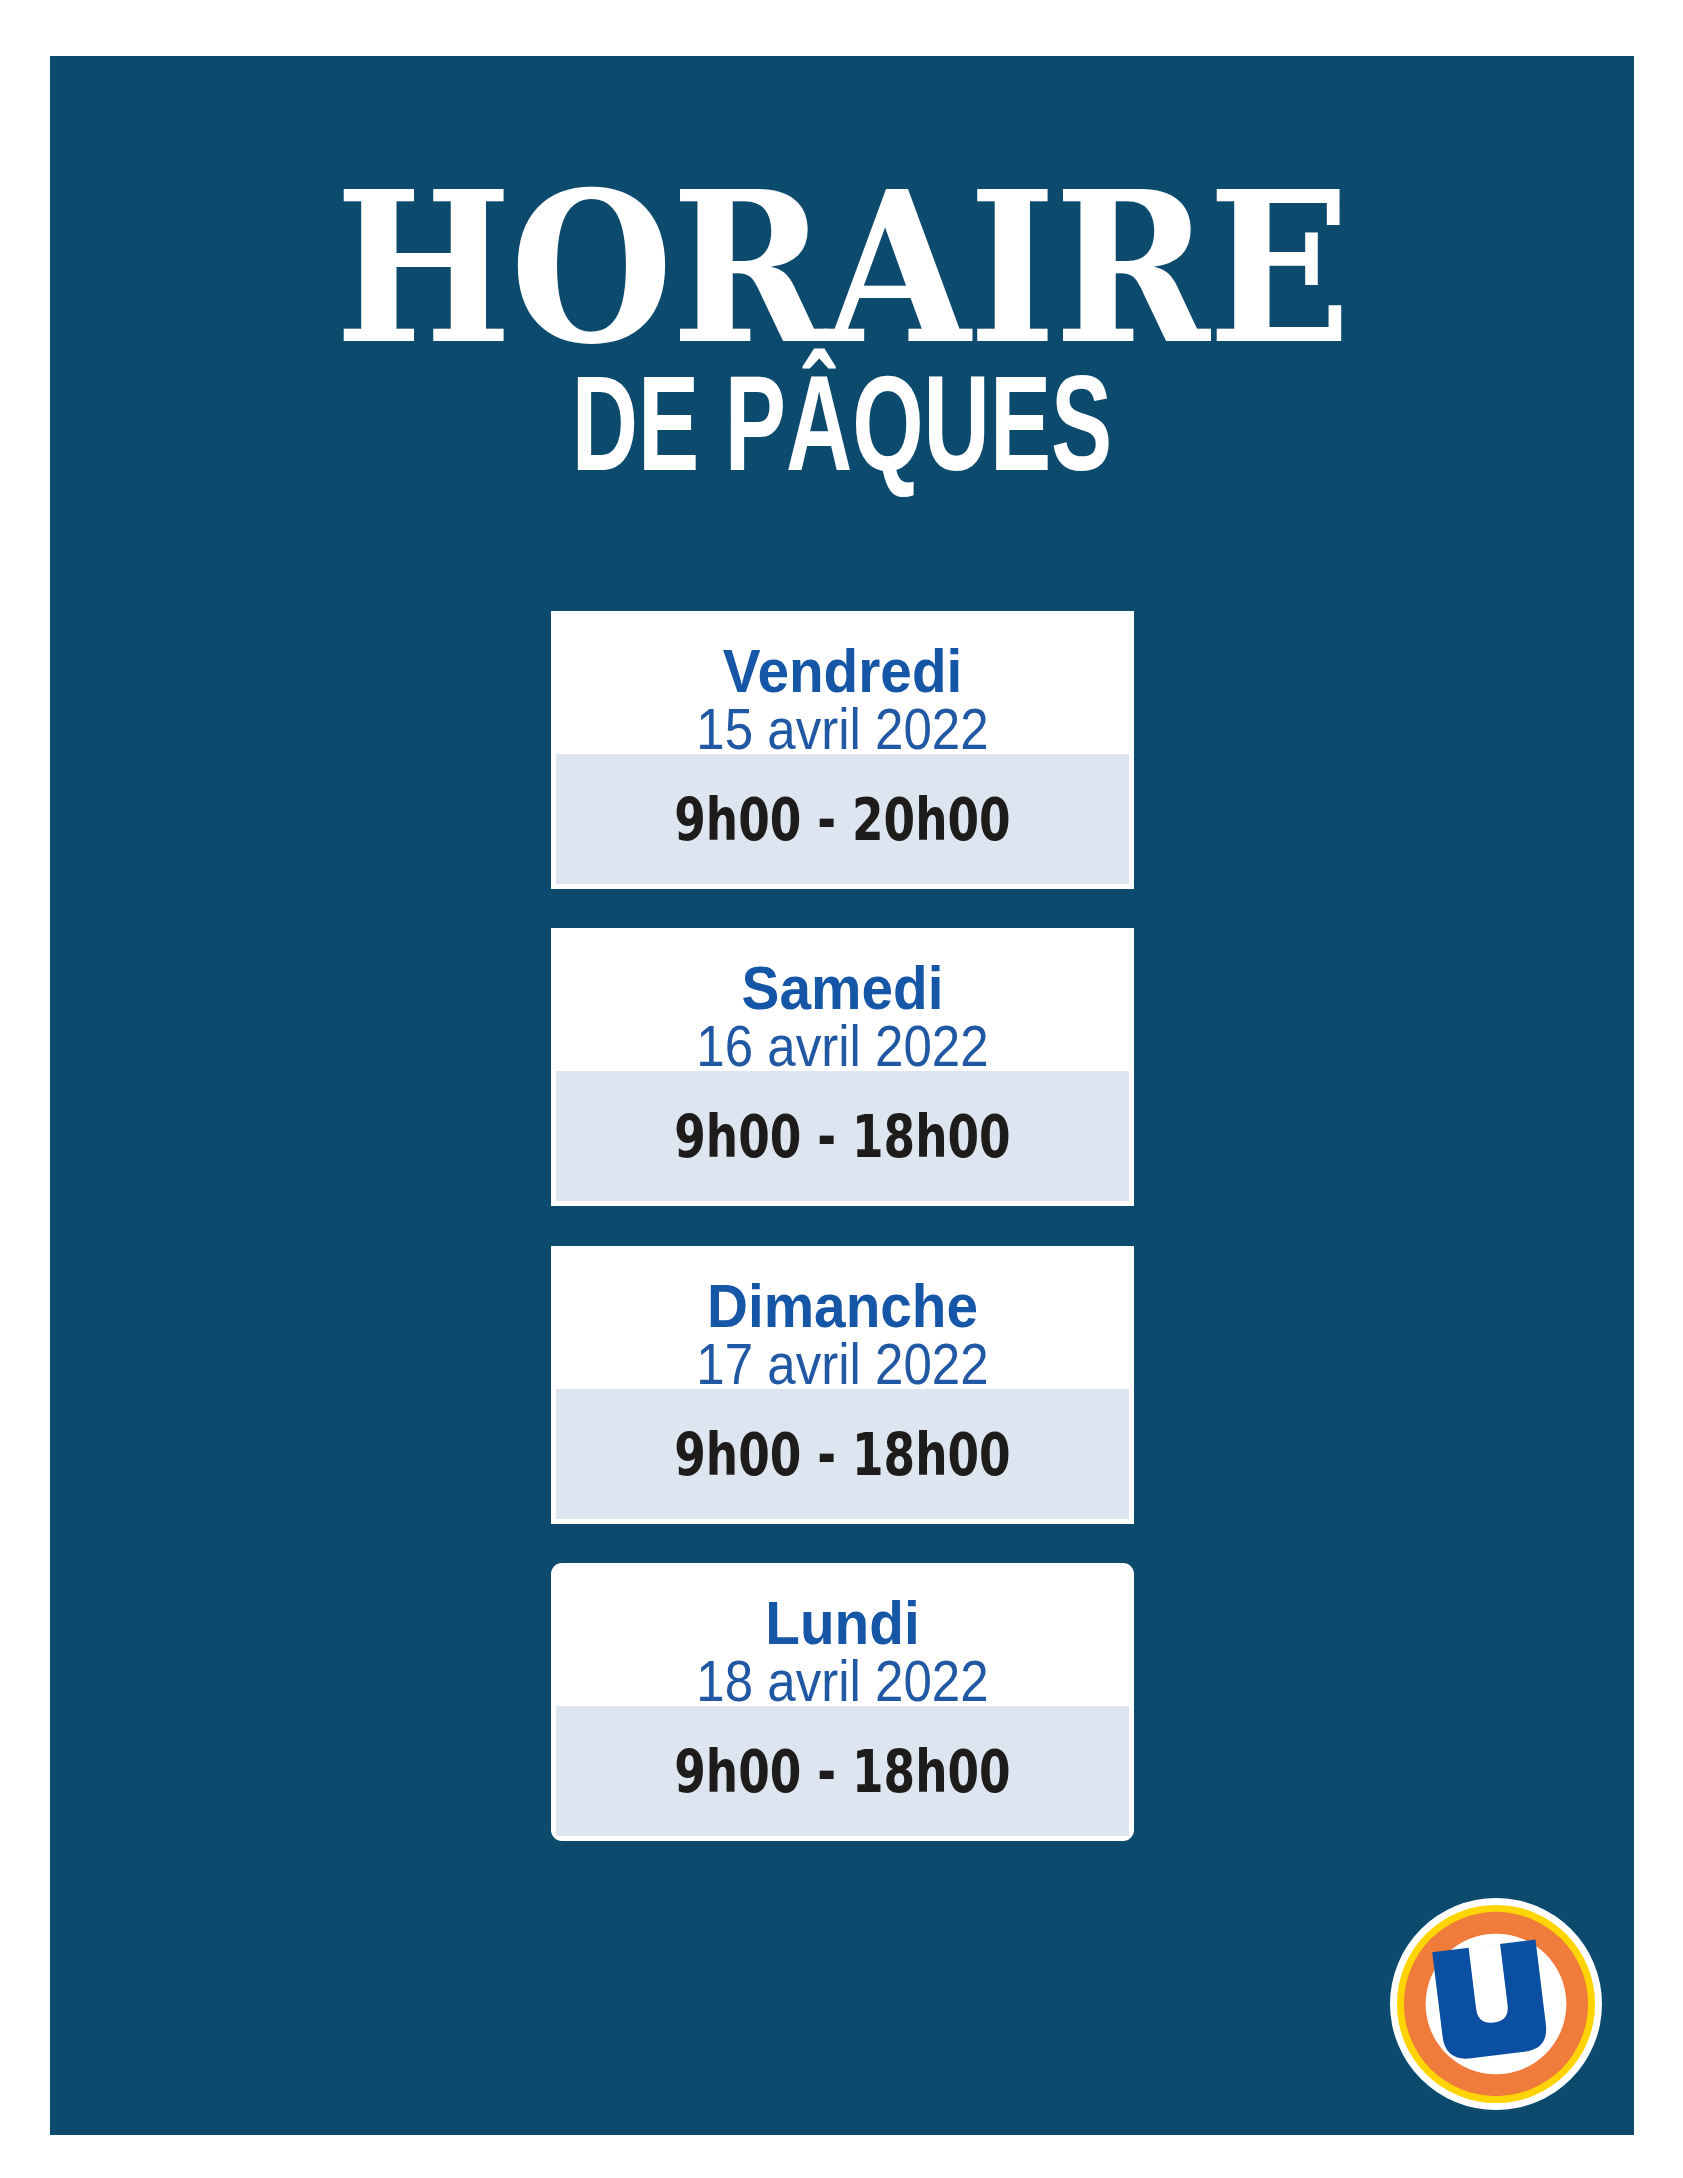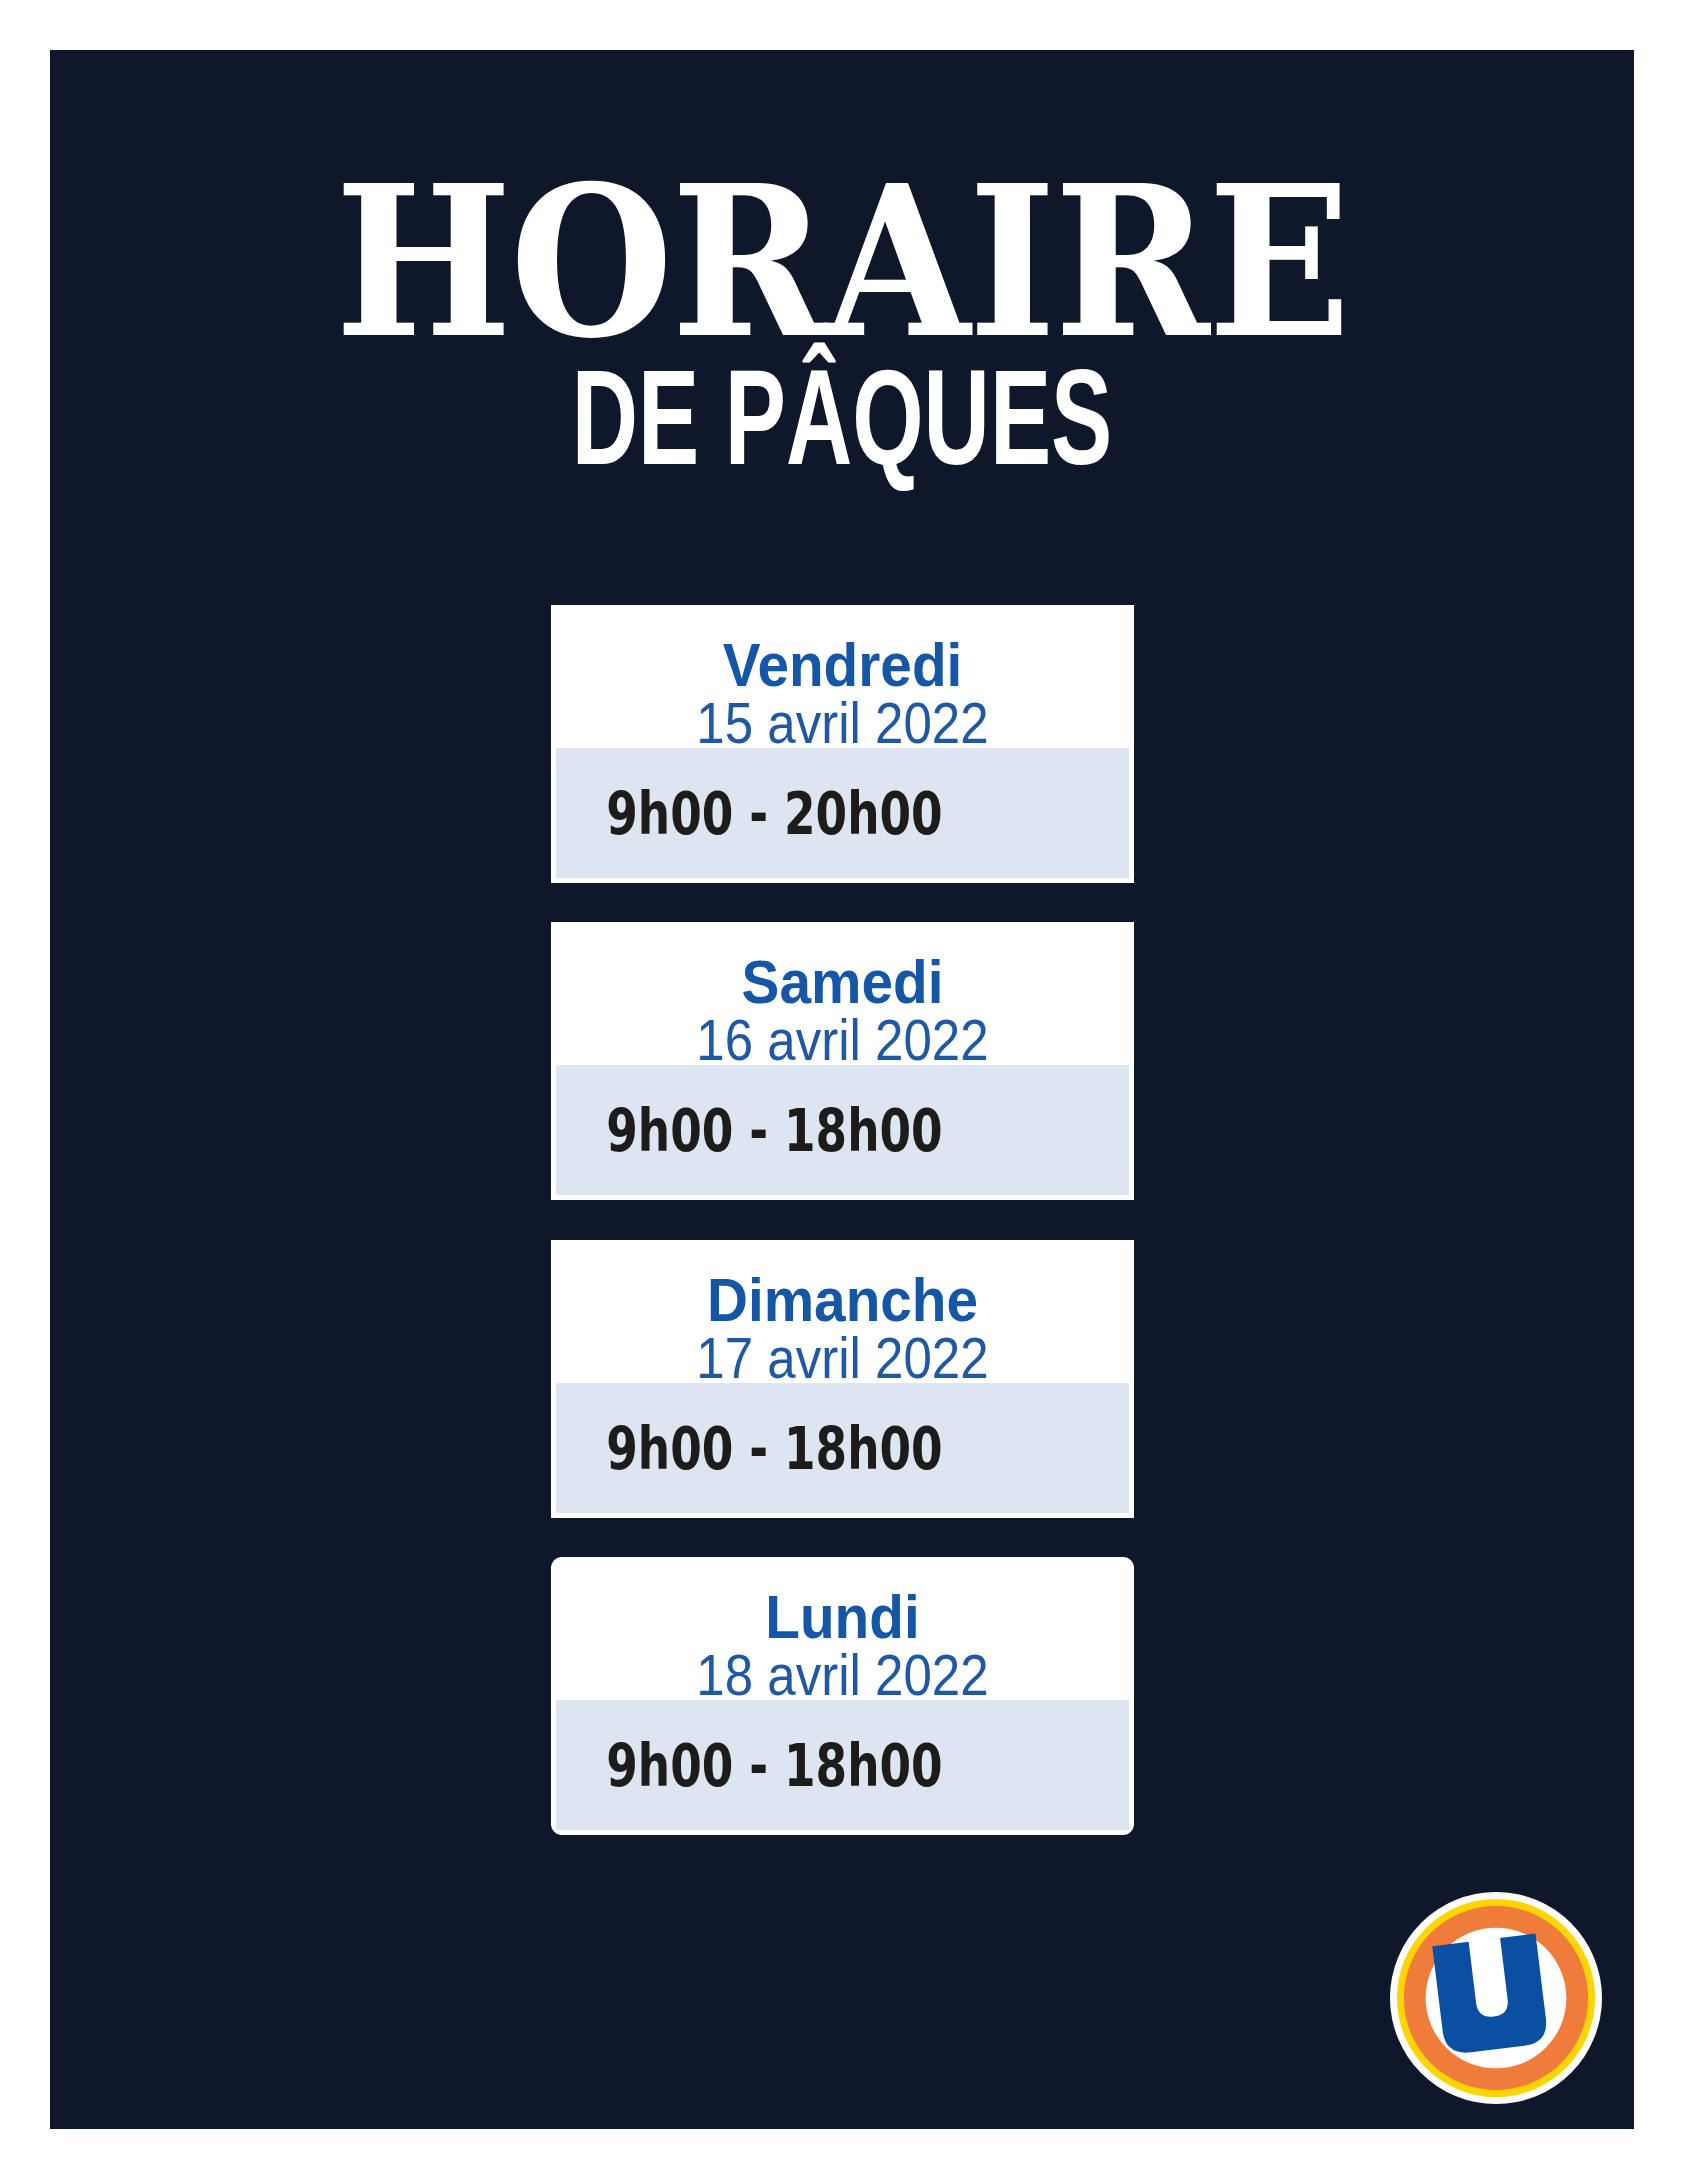--- a/index.html
+++ b/index.html
@@ -1,22 +1,22 @@
 <!DOCTYPE html>
 <html><head>
 <meta charset="utf-8">
 <style>
   html,body{margin:0;padding:0;}
   body{
     width:1683px;height:2178px;background:#ffffff;position:relative;
     font-family:"Liberation Sans",sans-serif;overflow:hidden;
   }
   .poster{
-    position:absolute;left:50px;top:50px;width:1584px;height:2079px;
-    background:#0f172a;
+    position:absolute;left:50px;top:56px;width:1584px;height:2079px;
+    background:#0c4a6e;
   }
   .title{
     position:absolute;left:0;top:108px;width:100%;
     text-align:center;color:#ffffff;
     font-family:"DejaVu Serif",serif;font-weight:700;
     font-size:208px;line-height:1;letter-spacing:-2px;
     transform:scaleX(0.90);transform-origin:50% 50%;
     white-space:nowrap;
   }
   .subtitle{
@@ -45,21 +45,21 @@
   .card .date{
     position:absolute;left:0;top:89px;width:100%;
     text-align:center;color:#2058a4;font-weight:400;
     font-size:58px;line-height:1;
     transform:scaleX(0.88);transform-origin:50% 50%;
     white-space:nowrap;
   }
   .card .time-band{
     position:absolute;left:5px;right:5px;top:143px;bottom:5px;
     background:#dde5f1;
-    display:flex;align-items:center;
+    display:flex;align-items:center;justify-content:center;
   }
   .card .hours{
     font-family:"DejaVu Sans",sans-serif;font-weight:700;
     color:#1d1c1a;font-size:59px;line-height:1;
     transform:scaleX(0.77);transform-origin:50% 50%;
     white-space:nowrap;
   }
   .logo{
     position:absolute;left:1340px;top:1842px;width:212px;height:212px;
   }

